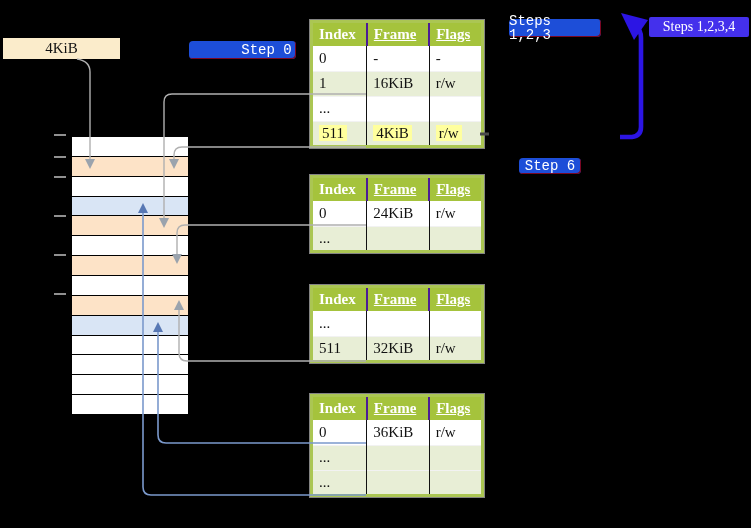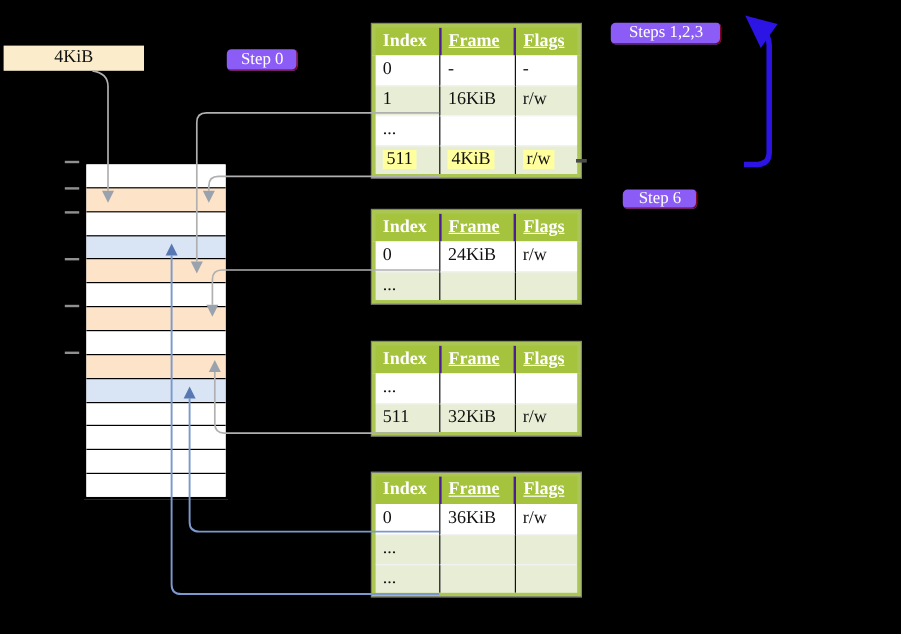--- a/index.html
+++ b/index.html
@@ -3,23 +3,23 @@
 <meta charset="utf-8">
 <style>
   html,body{margin:0;padding:0;background:#000;}
   .canvas{position:relative;width:751px;height:528px;background:#000;overflow:hidden;
           font-family:"Liberation Serif","DejaVu Serif",serif;}
   
   .size-label{position:absolute;left:3px;top:38px;width:117px;height:21px;
       background:#fbeccb;color:#111;font-size:15px;display:flex;align-items:center;justify-content:center;}
   .badge{position:absolute;color:#fff;font-size:14px;display:flex;align-items:center;justify-content:center;
       border-radius:4px;line-height:1;}
-  .badge-red{background:#8b5cf6;box-shadow:inset -1px -1px 0 #7a0622;}
+  .badge-red{background:#1d4ed8;box-shadow:inset -1px -1px 0 #7a0622;font-family:Liberation Mono, monospace;}
   .badge-blue{background:#4430ec;border-radius:2px;}
-  .step0{left:189px;top:41px;width:59px;height:18px;}
+  .step0{left:189px;top:41px;width:59px;height:18px;padding-left:48px;}
   .step4{left:519px;top:158px;width:62px;height:16px;}
   .steps123{left:509px;top:19px;width:92px;height:18px;}
   .steps1234{left:649px;top:17px;width:100px;height:20px;}
   
   .memory-strip{position:absolute;left:70px;top:135px;width:120px;height:281px;
       border:2px solid #000;box-sizing:border-box;display:flex;flex-direction:column;background:#fff;}
   .strip-row{flex:1;}
   .strip-row + .strip-row{border-top:1px solid #000;}
   .c-white{background:#ffffff;}
   .c-peach{background:#fde3c7;}
@@ -42,20 +42,21 @@
 </style>
 </head>
 <body>
 
 <div class="canvas">
 
   <div class="size-label">4KiB</div>
 
   <div class="badge badge-red step0">Step 0</div>
   <div class="badge badge-red steps123">Steps 1,2,3</div>
+  <div class="badge badge-blue steps1234">Steps 1,2,3,4</div>
   <div class="badge badge-red step4">Step 6</div>
 
   <div class="memory-strip" id="memory-strip">
       <div class="strip-row c-white"></div>
       <div class="strip-row c-peach"></div>
       <div class="strip-row c-white"></div>
       <div class="strip-row c-blue"></div>
       <div class="strip-row c-peach"></div>
       <div class="strip-row c-white"></div>
       <div class="strip-row c-peach"></div>

